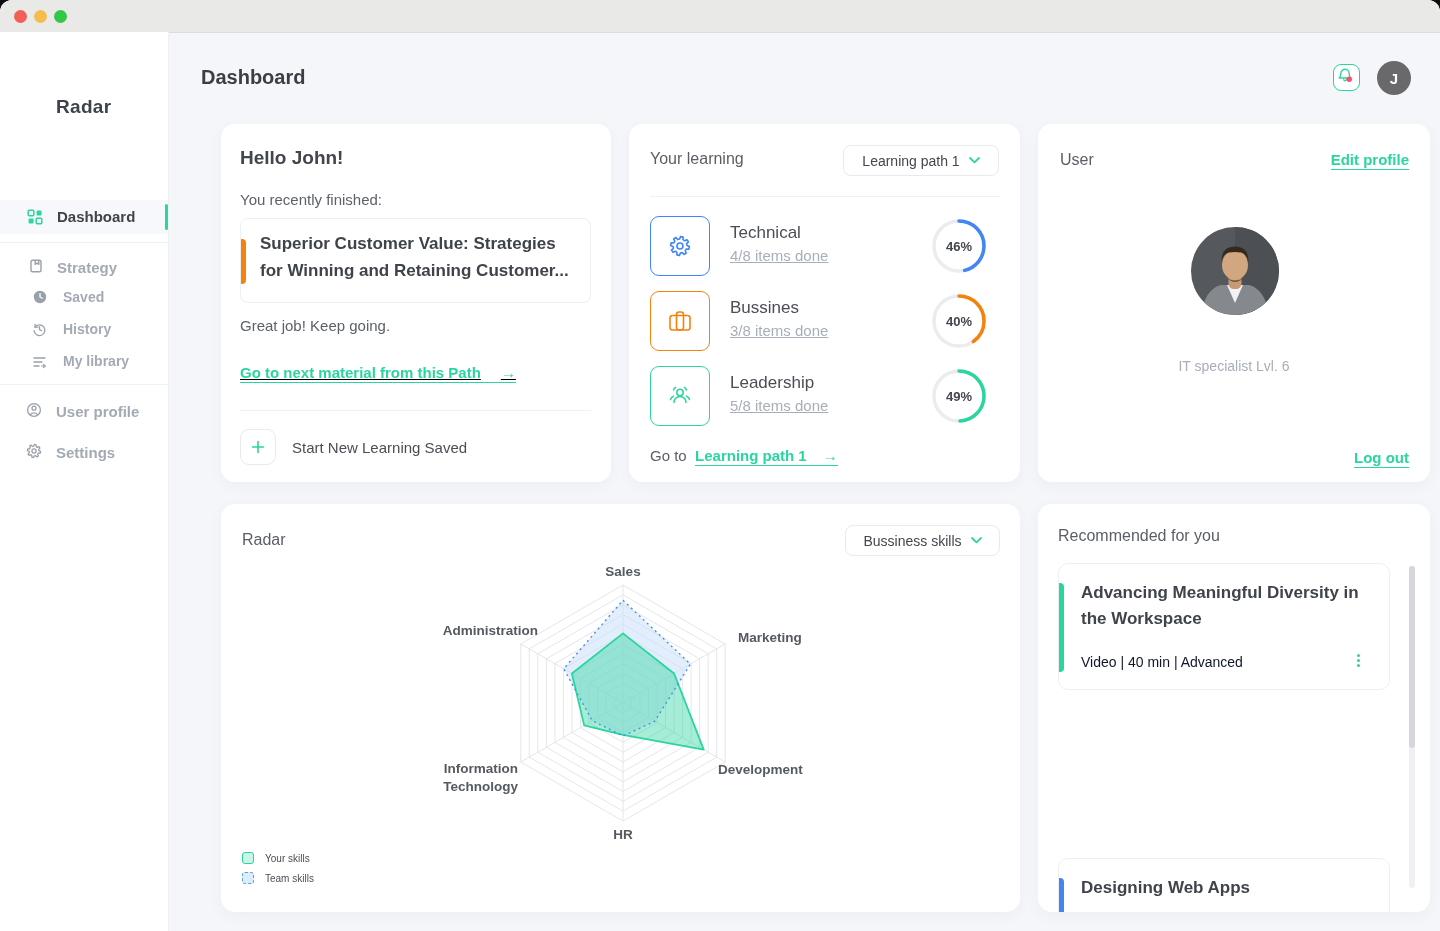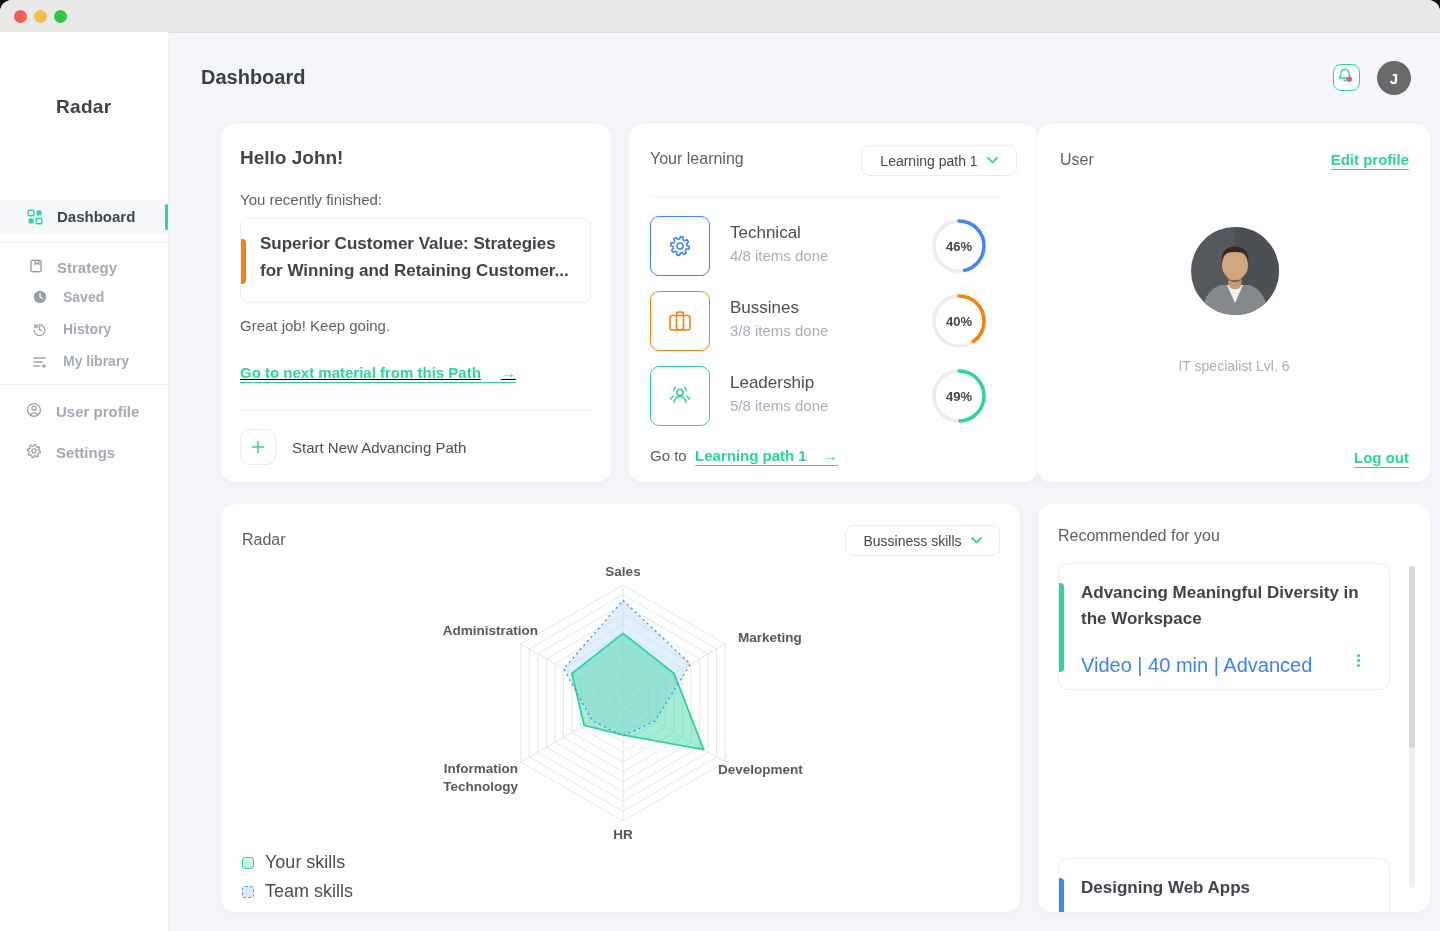--- a/index.html
+++ b/index.html
@@ -20,21 +20,21 @@
   .side-div{position:absolute;left:0;width:168px;height:1px;background:#eff1f4;}
   
   .page-title{position:absolute;left:201px;top:66px;font-size:20px;font-weight:700;color:#3a3f45;}
   .bell-btn{position:absolute;left:1333px;top:64px;width:27px;height:27px;background:#fff;border:1.5px solid #2bd5a0;
             border-radius:8px;box-sizing:border-box;cursor:pointer;}
   .avatar{position:absolute;left:1377px;top:61px;width:34px;height:34px;border-radius:50%;background:#69696c;
           color:#fff;font-size:15px;font-weight:700;display:flex;align-items:center;justify-content:center;cursor:pointer;}
   
   .card{position:absolute;background:#fff;border-radius:14px;box-shadow:0 4px 14px rgba(90,100,120,.05);margin-left:20px;}
   .card-hello{left:201px;top:124px;width:390px;height:358px;}
-  .card-learning{left:609px;top:124px;width:391px;height:358px;padding-left:18px;}
+  .card-learning{left:609px;top:124px;width:391px;height:358px;}
   .card-user{left:1018px;top:124px;width:392px;height:358px;}
   .card-radar{left:201px;top:504px;width:799px;height:408px;}
   .card-reco{left:1018px;top:504px;width:392px;height:408px;overflow:hidden;}
   .card-title{position:absolute;font-size:16px;font-weight:500;color:#5a5f66;}
   .green-link{color:#2bd5a0;font-weight:700;text-decoration:none;border-bottom:1.5px solid #2bd5a0;padding-bottom:1px;cursor:pointer;}
   .dropdown{position:absolute;height:31px;background:#fff;border:1px solid #e8eaee;border-radius:8px;box-sizing:border-box;
             display:flex;align-items:center;justify-content:center;gap:9px;font-size:14px;color:#42464d;cursor:pointer;}
   .divider{position:absolute;height:1px;background:#f0f1f4;}
   
   .hello-title{position:absolute;left:19px;top:23px;font-size:19px;font-weight:700;color:#42464d;}
@@ -47,47 +47,47 @@
   .hello-link{position:absolute;left:19px;top:240px;font-size:15px;text-decoration:underline;}
   .hello-link .arrow{margin-left:20px;}
   .plus-btn{position:absolute;left:19px;top:305px;width:36px;height:36px;border:1px solid #e8eaee;border-radius:9px;
             box-sizing:border-box;display:flex;align-items:center;justify-content:center;cursor:pointer;background:#fff;}
   .start-label{position:absolute;left:71px;top:315px;font-size:15px;color:#4a4e55;}
   
   .learn-row{position:absolute;left:21px;width:349px;height:60px;cursor:pointer;}
   .icon-box{position:absolute;left:0;top:0;width:60px;height:60px;border:1px solid;border-radius:9px;box-sizing:border-box;
             display:flex;align-items:center;justify-content:center;}
   .learn-name{position:absolute;left:80px;top:7px;font-size:17px;font-weight:400;color:#4a4e55;}
-  .learn-sub{position:absolute;left:80px;top:31px;font-size:15px;color:#a8aeb9;}
+  .learn-sub{position:absolute;left:80px;top:31px;font-size:15px;color:#a8aeb9;text-decoration:underline;}
   .ring{position:absolute;right:12px;top:2px;}
   .ring-track{fill:none;stroke:#ececf0;stroke-width:3.5;}
   .ring-val{fill:none;stroke-width:3.5;stroke-linecap:round;}
   .ring-text{font-size:13px;font-weight:700;fill:#42464d;text-anchor:middle;}
   .goto-row{position:absolute;left:21px;top:323px;font-size:15px;color:#5a5f66;}
   .goto-row .green-link .arrow{margin-left:16px;}
   
   .edit-link{position:absolute;right:21px;top:27px;font-size:15px;}
   .photo{position:absolute;left:153px;top:103px;width:88px;height:88px;border-radius:50%;overflow:hidden;}
   .user-name{position:absolute;left:0;top:210px;width:392px;text-align:center;font-size:17px;font-weight:700;color:#3f444b;}
   .user-role{position:absolute;left:0;top:234px;width:392px;text-align:center;font-size:14px;color:#a8aeb9;}
   .logout-link{position:absolute;right:21px;bottom:14px;font-size:15px;}
   
   .radar-svg{position:absolute;left:0;top:50px;}
   .legend{position:absolute;left:21px;top:348px;}
   .legend-row{display:flex;align-items:center;gap:11px;margin-bottom:8px;}
   .sw{width:12px;height:12px;border-radius:3px;box-sizing:border-box;}
   .sw-your{background:rgba(43,213,160,.25);border:1.5px solid #2bd5a0;}
   .sw-team{background:rgba(190,220,245,.55);border:1.5px dashed #5b9bd8;}
-  .legend-lbl{font-size:18px;color:#4a4e55;}
+  .legend-lbl{font-size:10px;color:#4a4e55;}
   
   .reco-item{position:absolute;left:20px;width:332px;height:127px;border:1px solid #edeef2;border-radius:10px;
              box-sizing:border-box;background:#fff;cursor:pointer;}
   .reco-accent{position:absolute;left:0;top:19px;width:5px;height:89px;border-radius:0 4px 4px 0;}
   .reco-title{position:absolute;left:22px;top:16px;width:292px;font-size:17px;line-height:26px;font-weight:700;color:#3f444b;}
-  .reco-meta{position:absolute;left:22px;top:90px;font-size:20px;color:#3b82f6;}
+  .reco-meta{position:absolute;left:22px;top:90px;font-size:14px;color:#0f172a;}
   .kebab{position:absolute;right:26px;top:88px;width:10px;height:18px;cursor:pointer;}
   .kebab i{display:block;width:3px;height:3px;border-radius:50%;background:#2bd5a0;margin:2px auto;}
   .scroll-track{position:absolute;right:15px;top:62px;width:6px;height:322px;background:#eff0f3;border-radius:3px;}
   .scroll-thumb{position:absolute;right:15px;top:62px;width:6px;height:182px;background:#d5d7dc;border-radius:3px;cursor:grab;}
   svg{display:block;}
 </style>
 </head>
 <body>
 
 <div class="window">
@@ -205,21 +205,21 @@
     <div class="hello-enc">Great job! Keep going.</div>
     <div class="hello-link">
       <a class="green-link"><span>Go to next material from this Path</span><span class="arrow">→</span></a>
     </div>
     <div class="divider" style="left:19px;top:286px;width:351px"></div>
     <div class="plus-btn">
       <svg width="14" height="14" viewBox="0 0 14 14">
         <path d="M7 1.5 v11 M1.5 7 h11" stroke="#2bd5a0" stroke-width="1.6" stroke-linecap="round"></path>
       </svg>
     </div>
-    <div class="start-label">Start New Advancing Path</div>
+    <div class="start-label">Start New Learning Saved</div>
   </div>
 
   <div class="card card-learning">
     <div class="card-title" style="left:21px;top:26px">Your learning</div>
     <div class="dropdown" style="right:21px;top:21px;width:156px">
       <span>Learning path 1</span>
       <svg width="11" height="7" viewBox="0 0 11 7">
         <polyline points="1,1 5.5,5.3 10,1" fill="none" stroke="#2bd5a0" stroke-width="1.8" stroke-linecap="round" stroke-linejoin="round"></polyline>
       </svg>
     </div>

